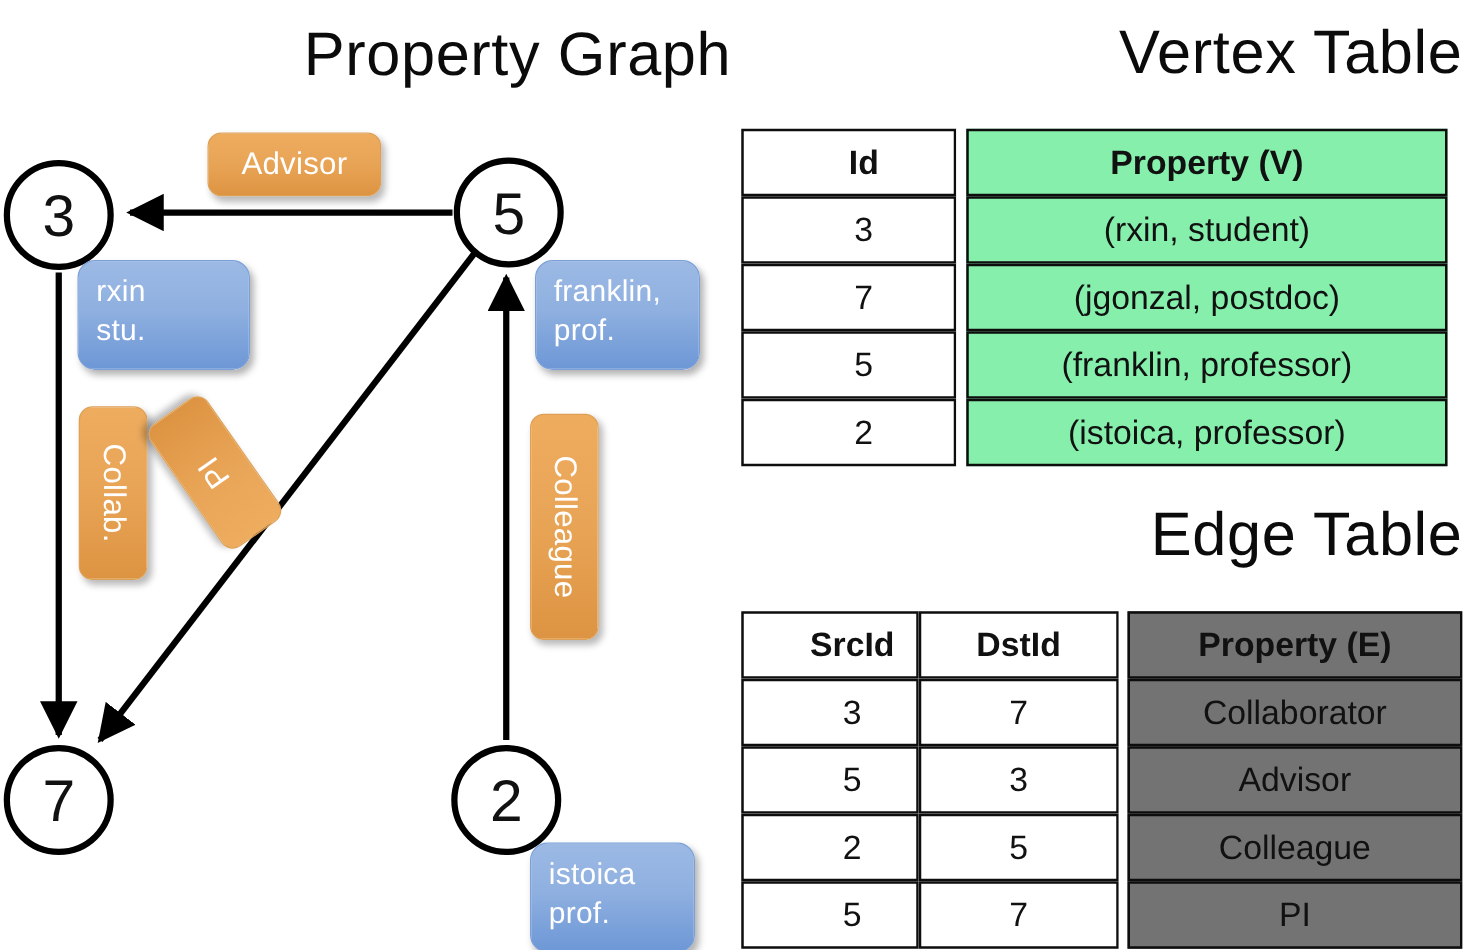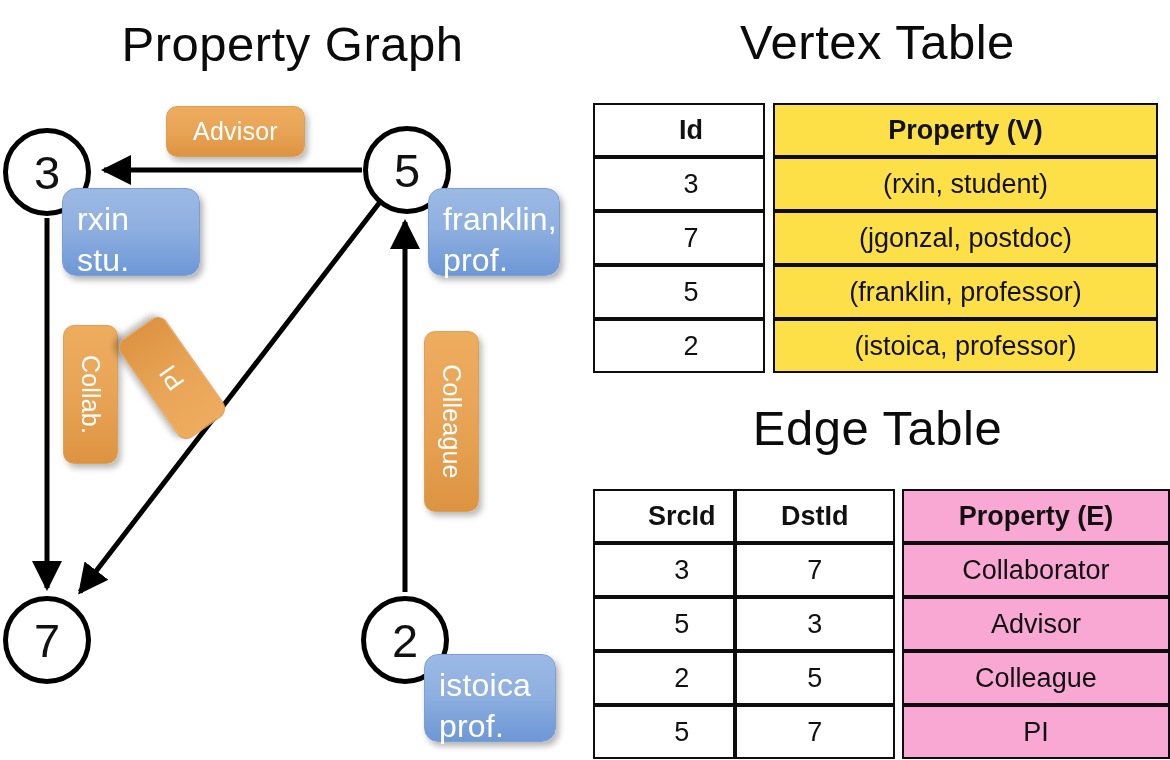--- a/index.html
+++ b/index.html
@@ -18,21 +18,21 @@
 
   
   .heading {
     position: absolute;
     font-family: "Liberation Sans", sans-serif;
     font-weight: 300;
     font-size: 49px;
     letter-spacing: 0.5px;
     color: #0b0b0b;
     white-space: nowrap;
-    text-align: center;
+    text-align: right;
   }
   #title-property-graph { left: 0;   top: 16px;  width: 585px; }
   #title-vertex-table   { left: 585px; top: 14px; width: 585px; }
   #title-edge-table     { left: 585px; top: 400px; width: 585px; }
 
   
   #graph-panel {
     position: absolute;
     left: 0; top: 0;
     width: 585px; height: 760px;
@@ -61,27 +61,28 @@
   #node-2 { left: 361px; top: 596px; }
 
   
   .prop-bubble {
     position: absolute;
     border-radius: 14px;
     background: linear-gradient(to bottom, #9cb9e4 0%, #8fb0e0 45%, #6d97d6 100%);
     border: 1px solid #7ba0d8;
     box-shadow: 3px 4px 6px rgba(0,0,0,0.30);
     color: #ffffff;
-    font-size: 32px;
+    font-size: 24px;
     font-weight: 300;
     line-height: 1.28;
     padding: 10px 14px 12px 14px;
     box-sizing: border-box;
     z-index: 4;
     letter-spacing: 0.2px;
+    margin-top: 20px;
   }
   #bubble-rxin      { left: 62px;  top: 188px; width: 138px; height: 88px; }
   #bubble-franklin  { left: 428px; top: 188px; width: 132px; height: 88px; }
   #bubble-jgonzal   { left: 62px;  top: 654px; width: 138px; height: 88px; }
   #bubble-istoica   { left: 424px; top: 654px; width: 132px; height: 88px; }
 
   
   .edge-label {
     position: absolute;
     border-radius: 11px;
@@ -124,26 +125,26 @@
     font-size: 27px;
     color: #111;
     padding: 0;
     box-sizing: border-box;
   }
   .tbl th { font-weight: 700; }
   .spacer-col { border: none !important; width: 8px; background: #fff; }
 
   #vertex-table { left: 593px; top: 103px; }
   #vertex-table .c-id   { width: 172px; height: 54px; background: #ffffff; padding-left: 24px; }
-  #vertex-table .c-prop { width: 385px; height: 54px; background: #fde047; }
+  #vertex-table .c-prop { width: 385px; height: 54px; background: #86efac; }
 
   #edge-table { left: 593px; top: 489px; }
   #edge-table .c-src  { width: 148px; height: 54px; background: #ffffff; padding-left: 36px; }
   #edge-table .c-dst  { width: 177px; height: 54px; background: #ffffff; }
-  #edge-table .c-prop { width: 290px; height: 54px; background: #f9a8d4; }
+  #edge-table .c-prop { width: 290px; height: 54px; background: #737373; }
 </style>
 </head>
 <body>
 
 <div class="heading" id="title-property-graph">Property Graph</div>
 <div class="heading" id="title-vertex-table">Vertex Table</div>
 <div class="heading" id="title-edge-table">Edge Table</div>
 
 <div id="graph-panel">
 

